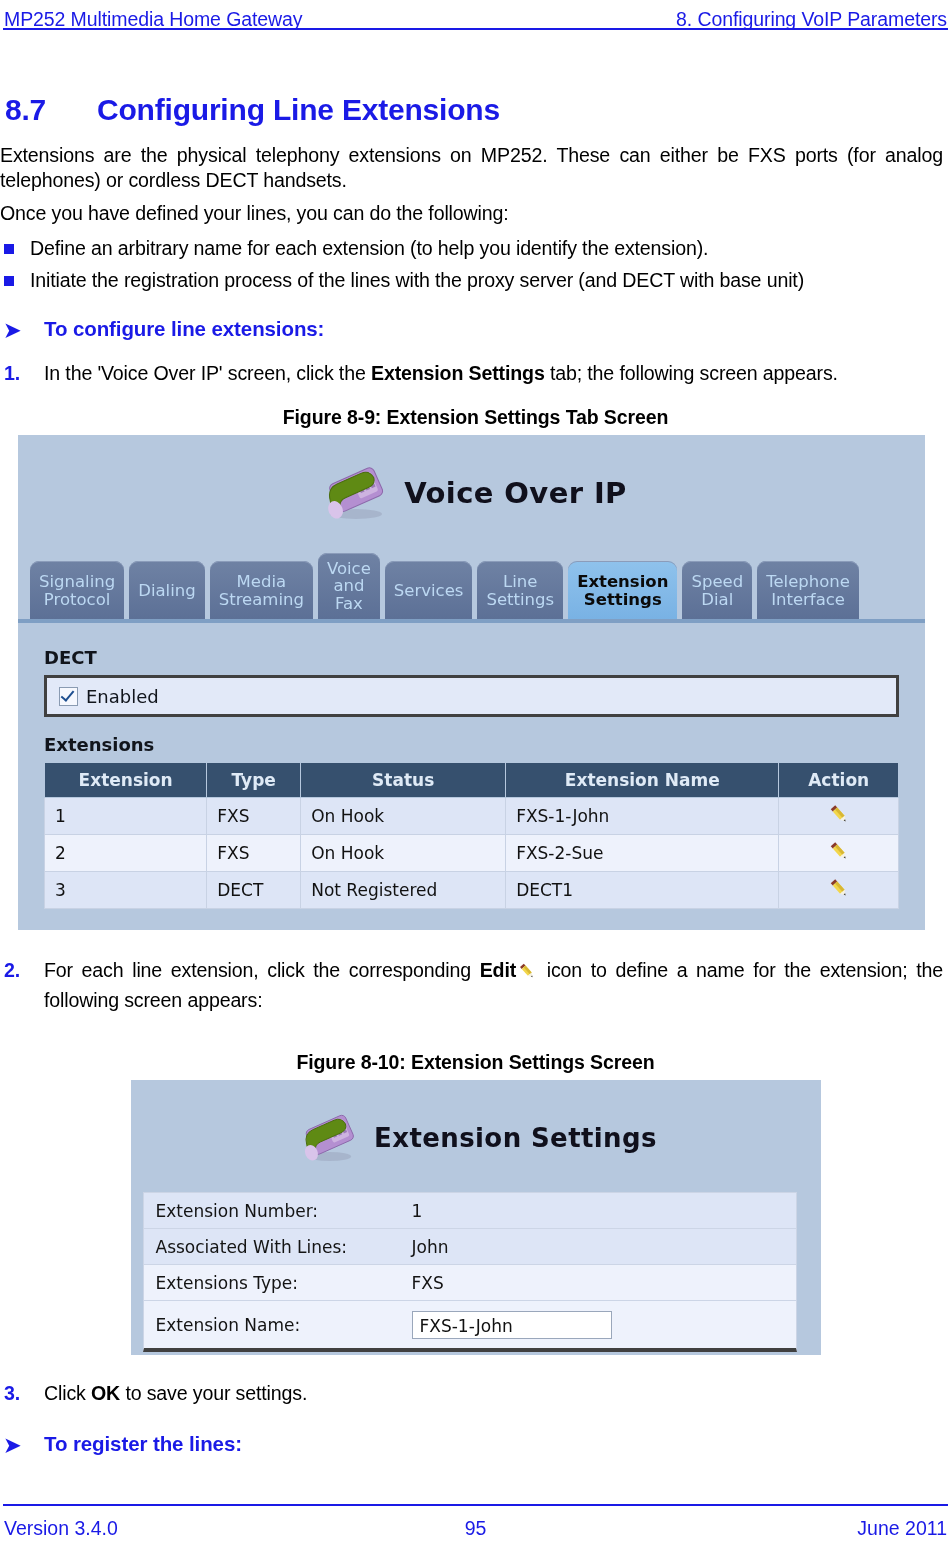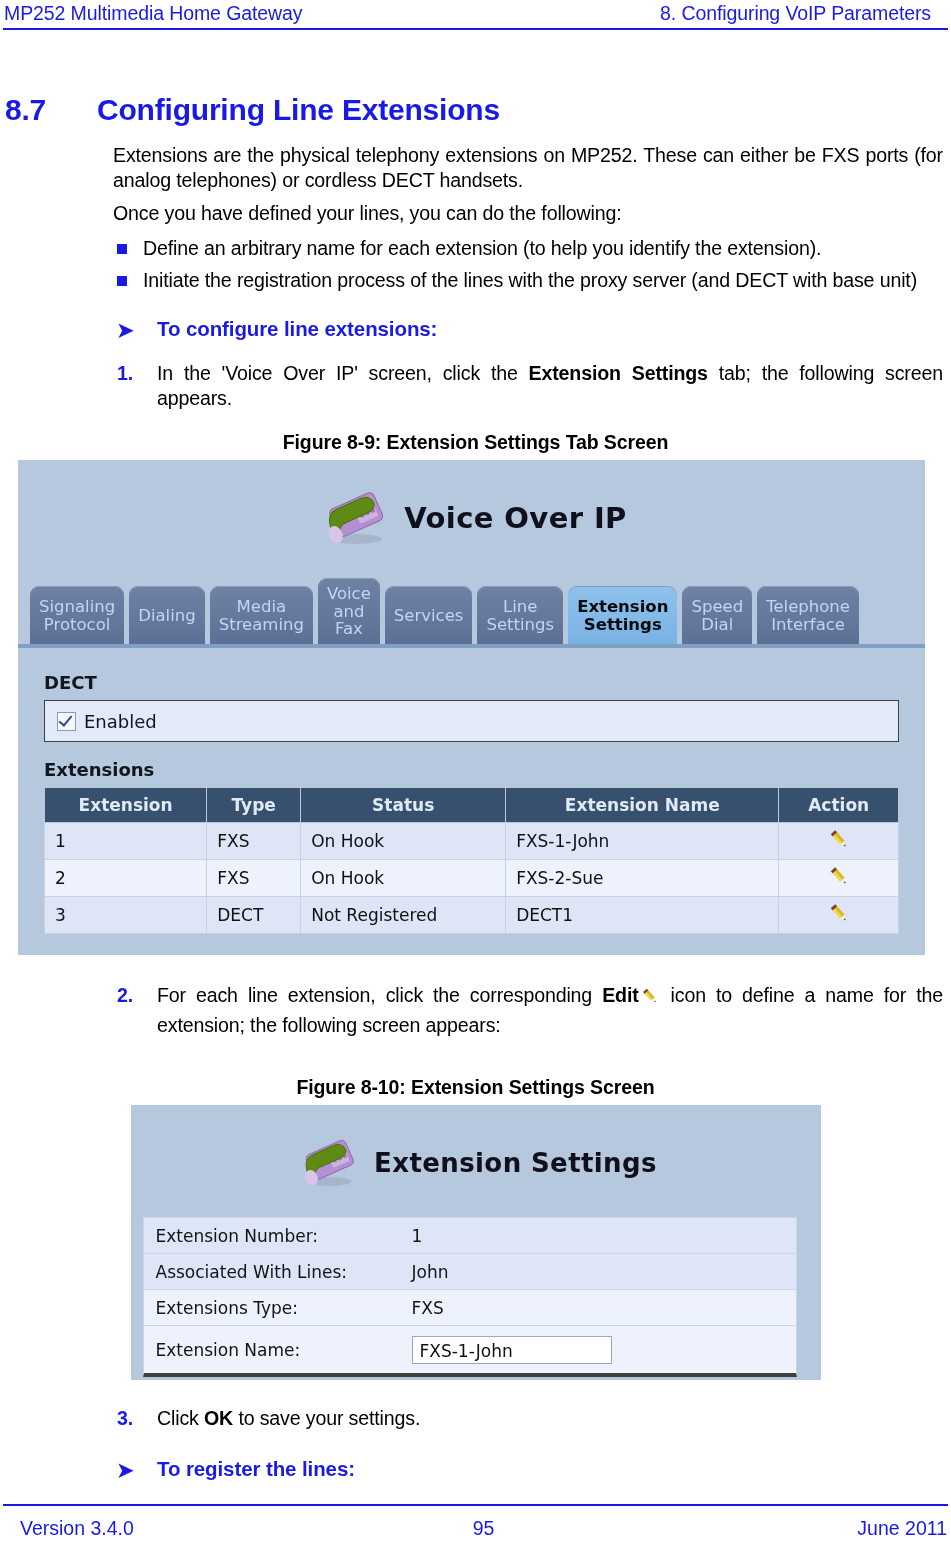--- a/index.html
+++ b/index.html
@@ -17,27 +17,27 @@
   .page {
     position: relative;
     width: 951px;
     height: 1546px;
     box-sizing: border-box;
   }
 
   
   .run-header {
     position: absolute;
-    top: 0; left: 0; right: 16px;
+    top: 0; left: 0; right: 0;
     height: 36px;
     padding: 2px 4px 0 4px;
     box-sizing: border-box;
     display: flex;
     justify-content: space-between;
-    align-items: flex-start;
+    align-items: center;
     color: #1a1ae6;
     font-size: 19.5px;
     letter-spacing: -0.1px;
   }
   .run-header .left { white-space: nowrap; }
   .run-header .right { white-space: nowrap; }
   .header-rule {
     position: absolute;
     top: 28px; left: 3px; right: 3px;
     border-top: 2.5px solid #1a1ae6;
@@ -59,21 +59,20 @@
     letter-spacing: -0.2px;
   }
   .sec-heading .num {
     width: 97px;
     padding-left: 5px;
     box-sizing: border-box;
     flex: 0 0 auto;
   }
 
   .body-col {
-    margin-left: 113px;
     margin-right: 8px;
   }
 
   p.para {
     font-size: 19.6px;
     color: #000;
     margin: 16px 0 0 0;
     line-height: 1.28;
     text-align: justify;
     letter-spacing: -0.15px;
@@ -217,21 +216,21 @@
   .shot-body { padding: 24px 26px 0 26px; }
   .grp-label {
     font-family: "DejaVu Sans", sans-serif;
     font-weight: bold;
     font-size: 18px;
     color: #11151c;
     margin-bottom: 7px;
   }
   .panel-row {
     background: #e2e9f8;
-    border: 1px solid #404040;
+    border: 3px solid #404040;
     height: 42px;
     display: flex;
     align-items: center;
     padding-left: 12px;
     box-sizing: border-box;
     margin-bottom: 17px;
   }
   .chk {
     width: 17px;
     height: 17px;
@@ -330,21 +329,21 @@
   }
 
   
   .footer-rule {
     position: absolute;
     bottom: 40px; left: 3px; right: 3px;
     border-top: 2.5px solid #1a1ae6;
   }
   .run-footer {
     position: absolute;
-    bottom: 6px; left: 20px; right: 4px;
+    bottom: 6px; left: 4px; right: 4px;
     display: flex;
     justify-content: space-between;
     align-items: center;
     color: #1a1ae6;
     font-size: 19.5px;
   }
   .run-footer .mid { position: absolute; left: 0; right: 0; text-align: center; }
 </style>
 </head>
 <body>

